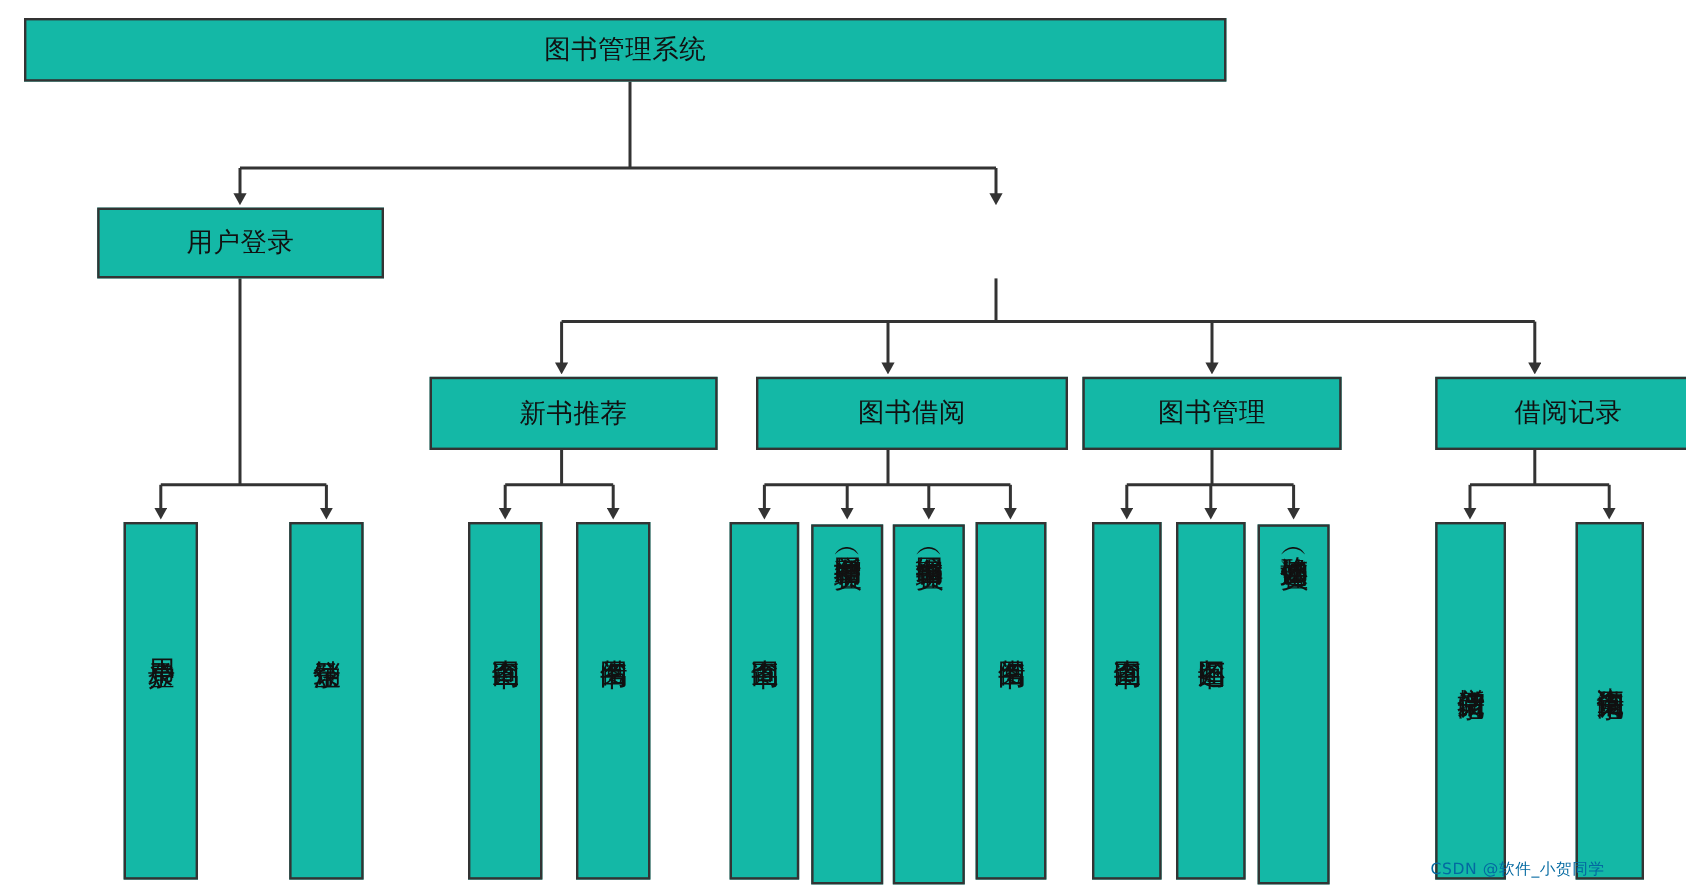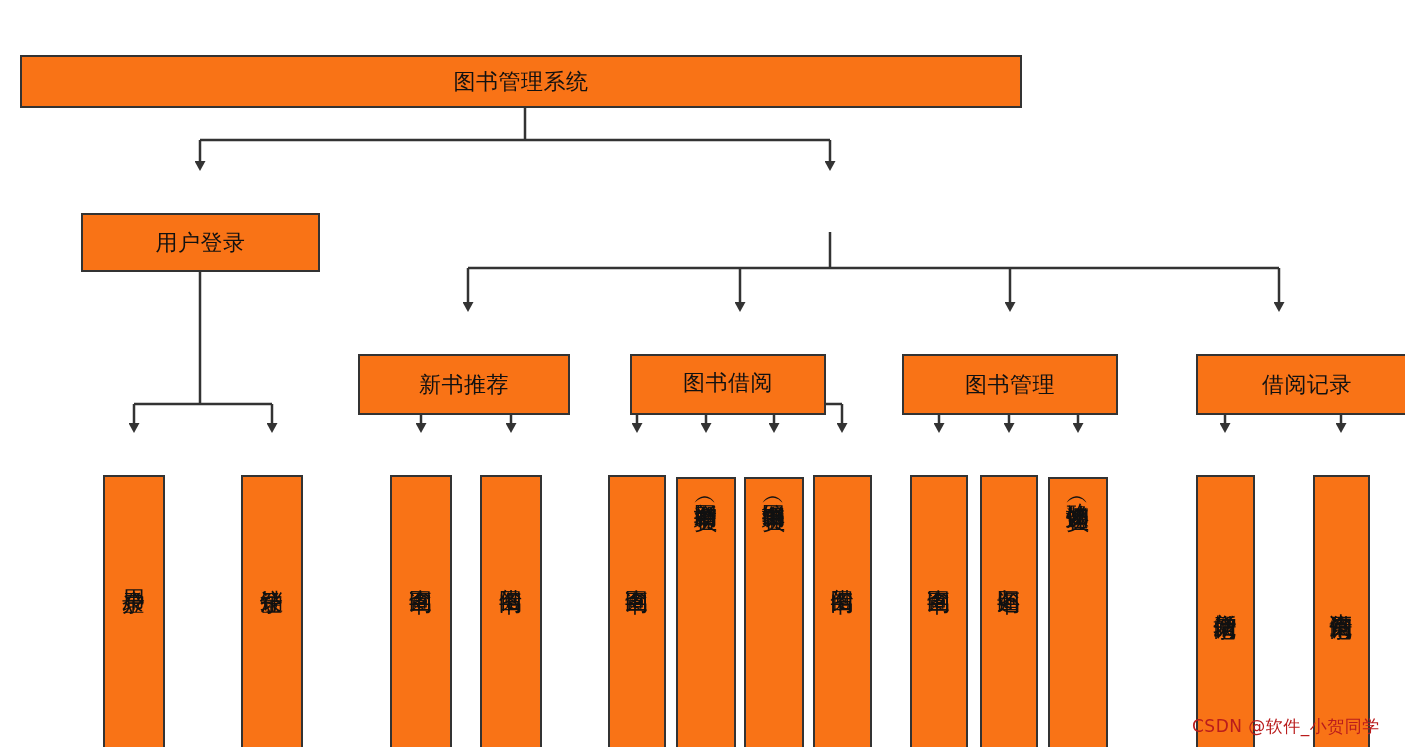--- a/index.html
+++ b/index.html
@@ -22,27 +22,26 @@
     position: absolute;
     left: 0;
     top: 0;
     width: 1405px;
     height: 747px;
   }
   .node {
     position: absolute;
     box-sizing: border-box;
     border: 2.5px solid #333333;
-    background: #f97316;
+    background: #14b8a6;
     display: flex;
     align-items: center;
     justify-content: center;
     color: #111111;
     z-index: 2;
-    margin-top: 40px;
   }
   .node .lbl {
     display: block;
     text-align: center;
     line-height: 1.18;
     letter-spacing: 0.5px;
   }
   
   .node.horiz .lbl {
     font-size: 22px;
@@ -62,22 +61,22 @@
     letter-spacing: 1px;
   }
   .node.vert.mid .lbl {
     margin-top: 88px;
   }
   .node.vert.midshort .lbl {
     margin-top: 112px;
   }
   .watermark {
     position: absolute;
-    font-size: 17px;
-    color: #b91c1c;
+    font-size: 13px;
+    color: #0369a1;
     white-space: nowrap;
     z-index: 5;
     letter-spacing: 0.5px;
   }
 </style>
 </head>
 <body>
 
 <div id="diagram">
 
@@ -125,24 +124,24 @@
   </svg>
 
   <div class="node horiz" style="left: 20px; top: 15px; width: 1002px; height: 53px;">
     <span class="lbl">图书管理系统</span>
   </div>
 
   <div class="node horiz" style="left: 81px; top: 173px; width: 239px; height: 59px;">
     <span class="lbl">用户登录</span>
   </div>
 
-  <div class="node horiz" style="left: 358px; top: 314px; width: 212px; height: 61px; font-family: Liberation Serif, serif;">
+  <div class="node horiz" style="left: 358px; top: 314px; width: 240px; height: 61px; font-family: Liberation Serif, serif;">
     <span class="lbl">新书推荐</span>
   </div>
-  <div class="node horiz" style="left: 630px; top: 314px; width: 196px; height: 61px; font-family: Liberation Mono, monospace;">
+  <div class="node horiz" style="left: 630px; top: 314px; width: 260px; height: 61px;">
     <span class="lbl">图书借阅</span>
   </div>
   <div class="node horiz" style="left: 902px; top: 314px; width: 216px; height: 61px;">
     <span class="lbl">图书管理</span>
   </div>
   <div class="node horiz" style="left: 1196px; top: 314px; width: 222px; height: 61px;">
     <span class="lbl">借阅记录</span>
   </div>
 
   <div class="node vert mid" style="left: 103px; top: 435px; width: 62px; height: 298px;">

